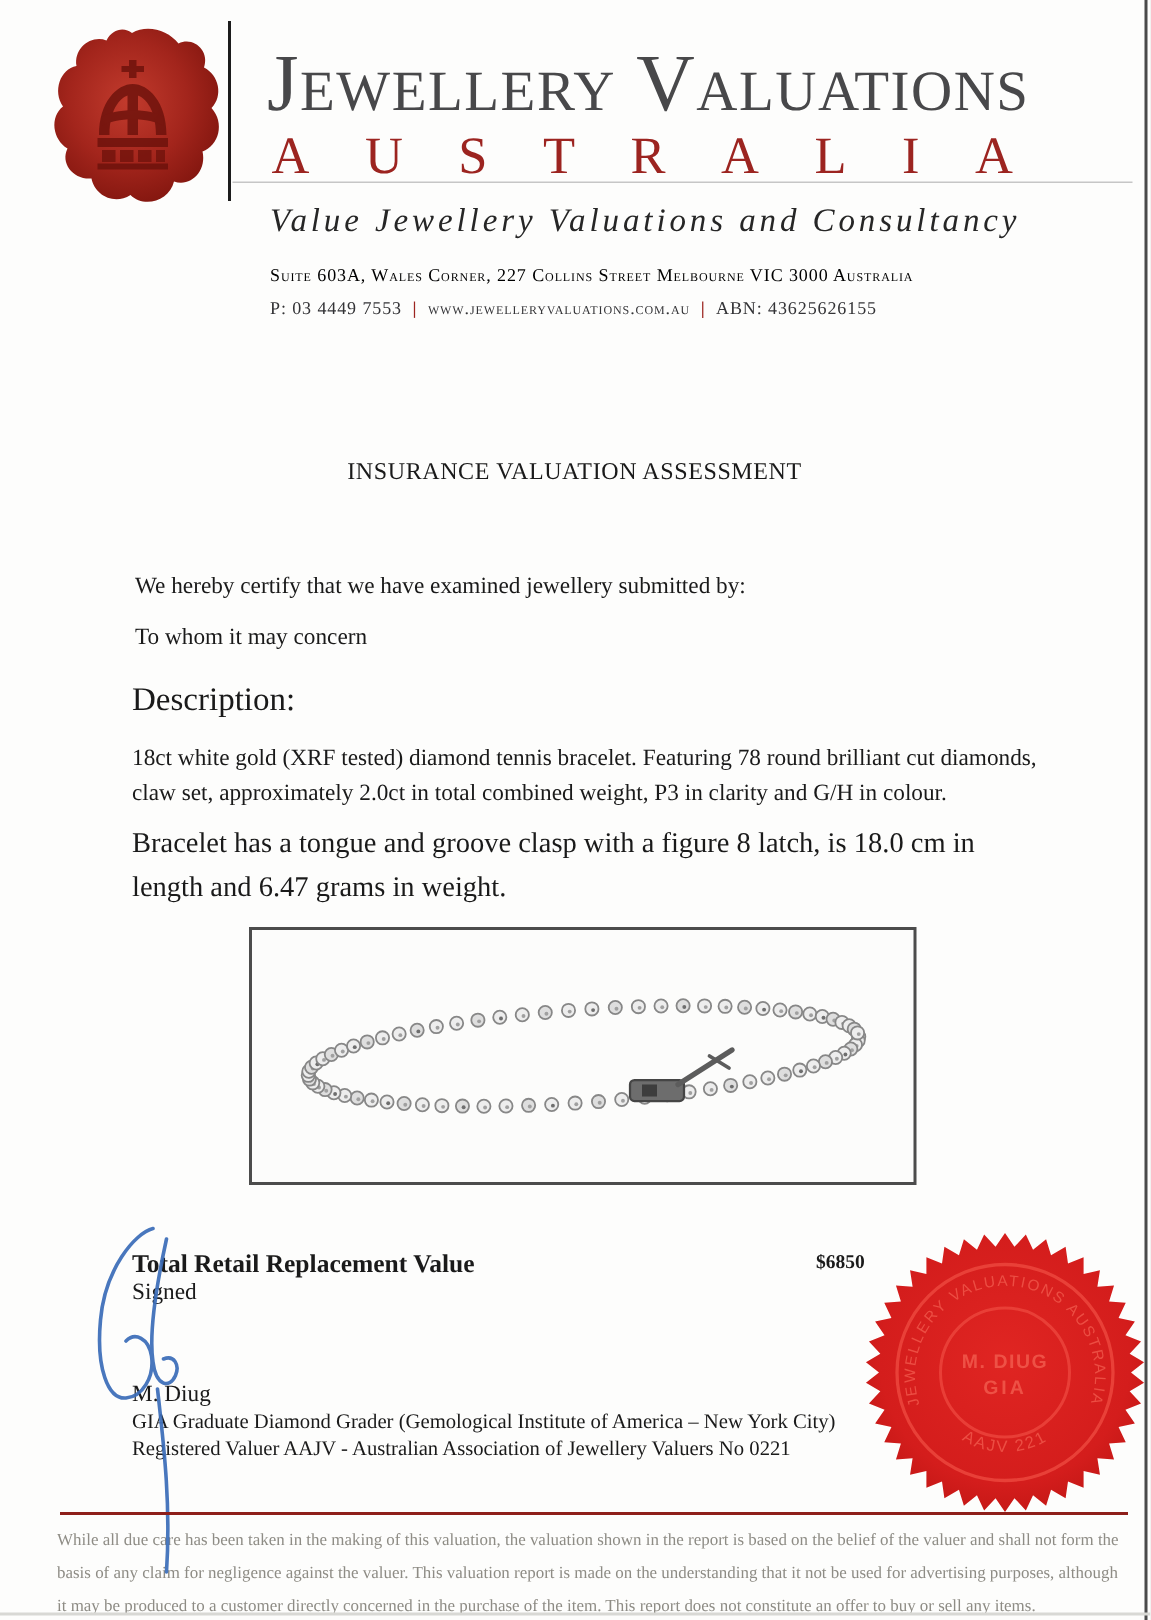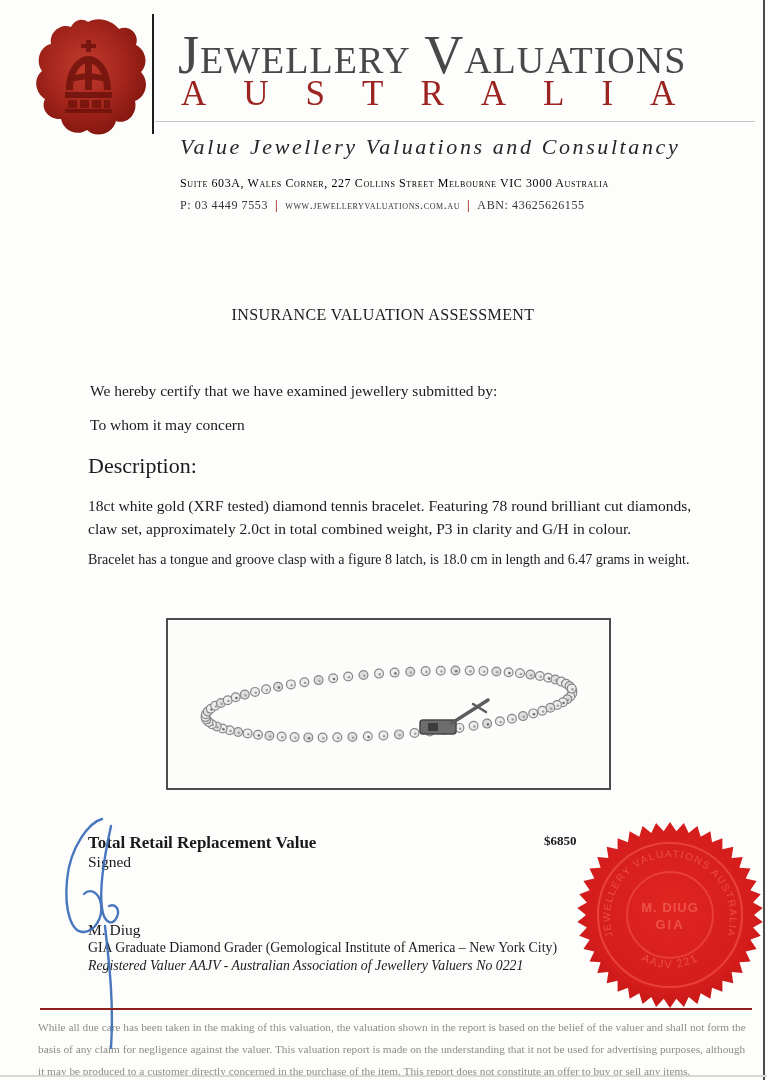--- a/index.html
+++ b/index.html
@@ -14,21 +14,21 @@
 
   
   .wax-seal { position:absolute; left:28px; top:16px; }
   .header-vline { position:absolute; left:152px; top:14px; width:2px; height:120px; background:#1c1c1c; }
   .brand-line1 {
     position:absolute; left:178px; top:28px; width:575px;
     font-variant:small-caps; font-size:54px; line-height:1; letter-spacing:1px;
     color:#48484a; white-space:nowrap;
   }
   .brand-line2 {
-    position:absolute; left:181px; top:76px;
+    position:absolute; left:181px; top:86px;
     font-size:35px; line-height:1; letter-spacing:37px; color:#9c2420; white-space:nowrap;
   }
   .header-thin-rule { position:absolute; left:155px; top:121px; width:600px; height:1px; background:#c6c6c6; }
   .tagline {
     position:absolute; left:180px; top:134px; width:560px;
     font-style:italic; font-size:22px; letter-spacing:2.6px; color:#262626; white-space:nowrap;
   }
   .address-line {
     position:absolute; left:180px; top:176px;
     font-variant:small-caps; font-size:12px; letter-spacing:0.6px; color:#000000; white-space:nowrap;
@@ -42,34 +42,34 @@
   
   .doc-title {
     position:absolute; left:88px; top:306px; width:590px; text-align:center;
     font-size:16px; letter-spacing:0.4px;
   }
   .doc-date { position:absolute; left:88px; top:346px; width:588px; text-align:right; font-size:15.5px; }
   .certify-line { position:absolute; left:90px; top:382px; font-size:15.5px; }
   .addressee { position:absolute; left:90px; top:416px; font-size:15.5px; }
   .desc-heading { position:absolute; left:88px; top:453px; font-size:22px; }
   .desc-para1 { position:absolute; left:88px; top:494px; width:606px; font-size:15.5px; line-height:1.5; }
-  .desc-para2 { position:absolute; left:88px; top:549px; width:606px; font-size:14px; line-height:1.5; }
+  .desc-para2 { position:absolute; left:88px; top:549px; width:606px; font-size:19px; line-height:1.5; }
 
   .photo-box {
     position:absolute; left:166px; top:618px; width:445px; height:172px;
     border:2px solid #4c4c4c; background:#fcfcfb;
   }
 
   
   .value-label { position:absolute; left:88px; top:833px; font-size:17px; font-weight:bold; }
   .value-amount { position:absolute; left:544px; top:833px; font-size:13px; font-weight:bold; }
   .signed-label { position:absolute; left:88px; top:853px; font-size:15.5px; }
   .valuer-name { position:absolute; left:88px; top:921px; font-size:15.5px; }
   .credential1 { position:absolute; left:88px; top:940px; font-size:13.8px; }
-  .credential2 { position:absolute; left:88px; top:958px; font-size:13.8px;font-style:italic; }
+  .credential2 { position:absolute; left:88px; top:958px; font-size:13.8px; }
   .signature-svg { position:absolute; left:50px; top:812px; z-index:5; }
   .round-seal { position:absolute; left:575px; top:820px; z-index:4; }
 
   
   .footer-rule { position:absolute; left:40px; top:1008px; width:712px; height:2px; background:#8e1f1a; z-index:6; }
   .disclaimer {
     position:absolute; left:38px; top:1016px; width:708px;
     font-size:11.3px; line-height:1.95; color:#8e8c85;
   }
 </style>

